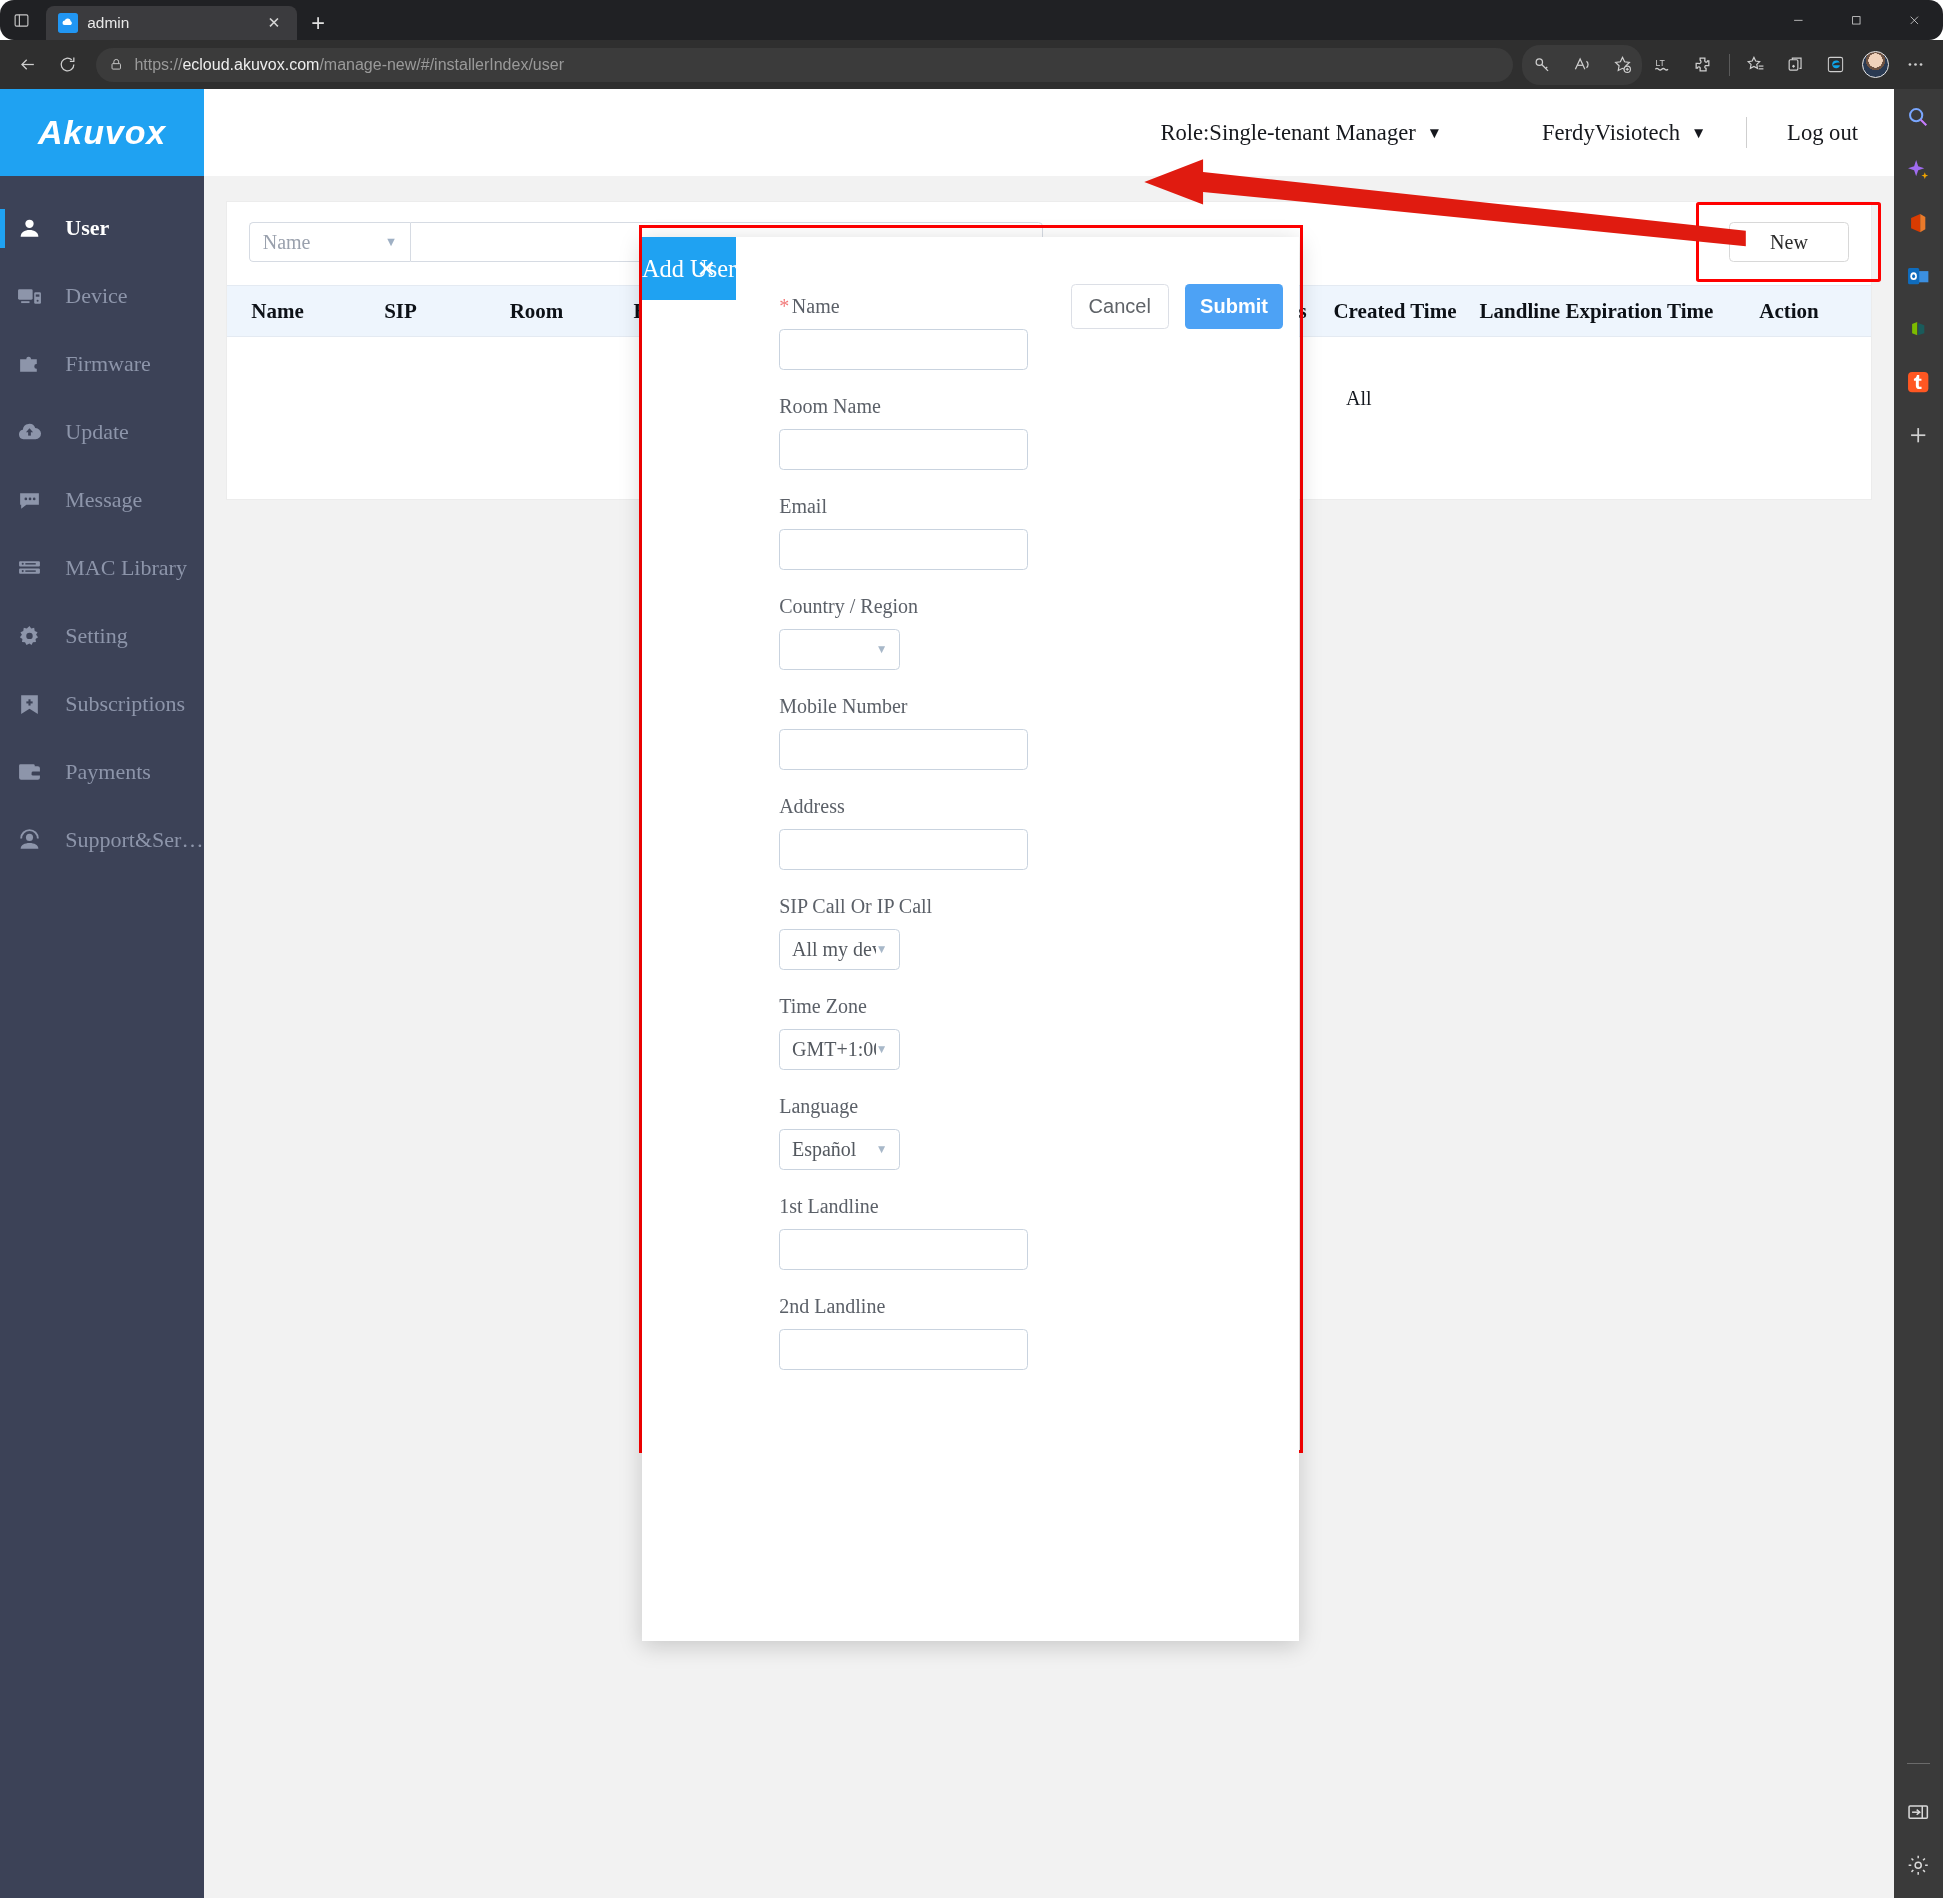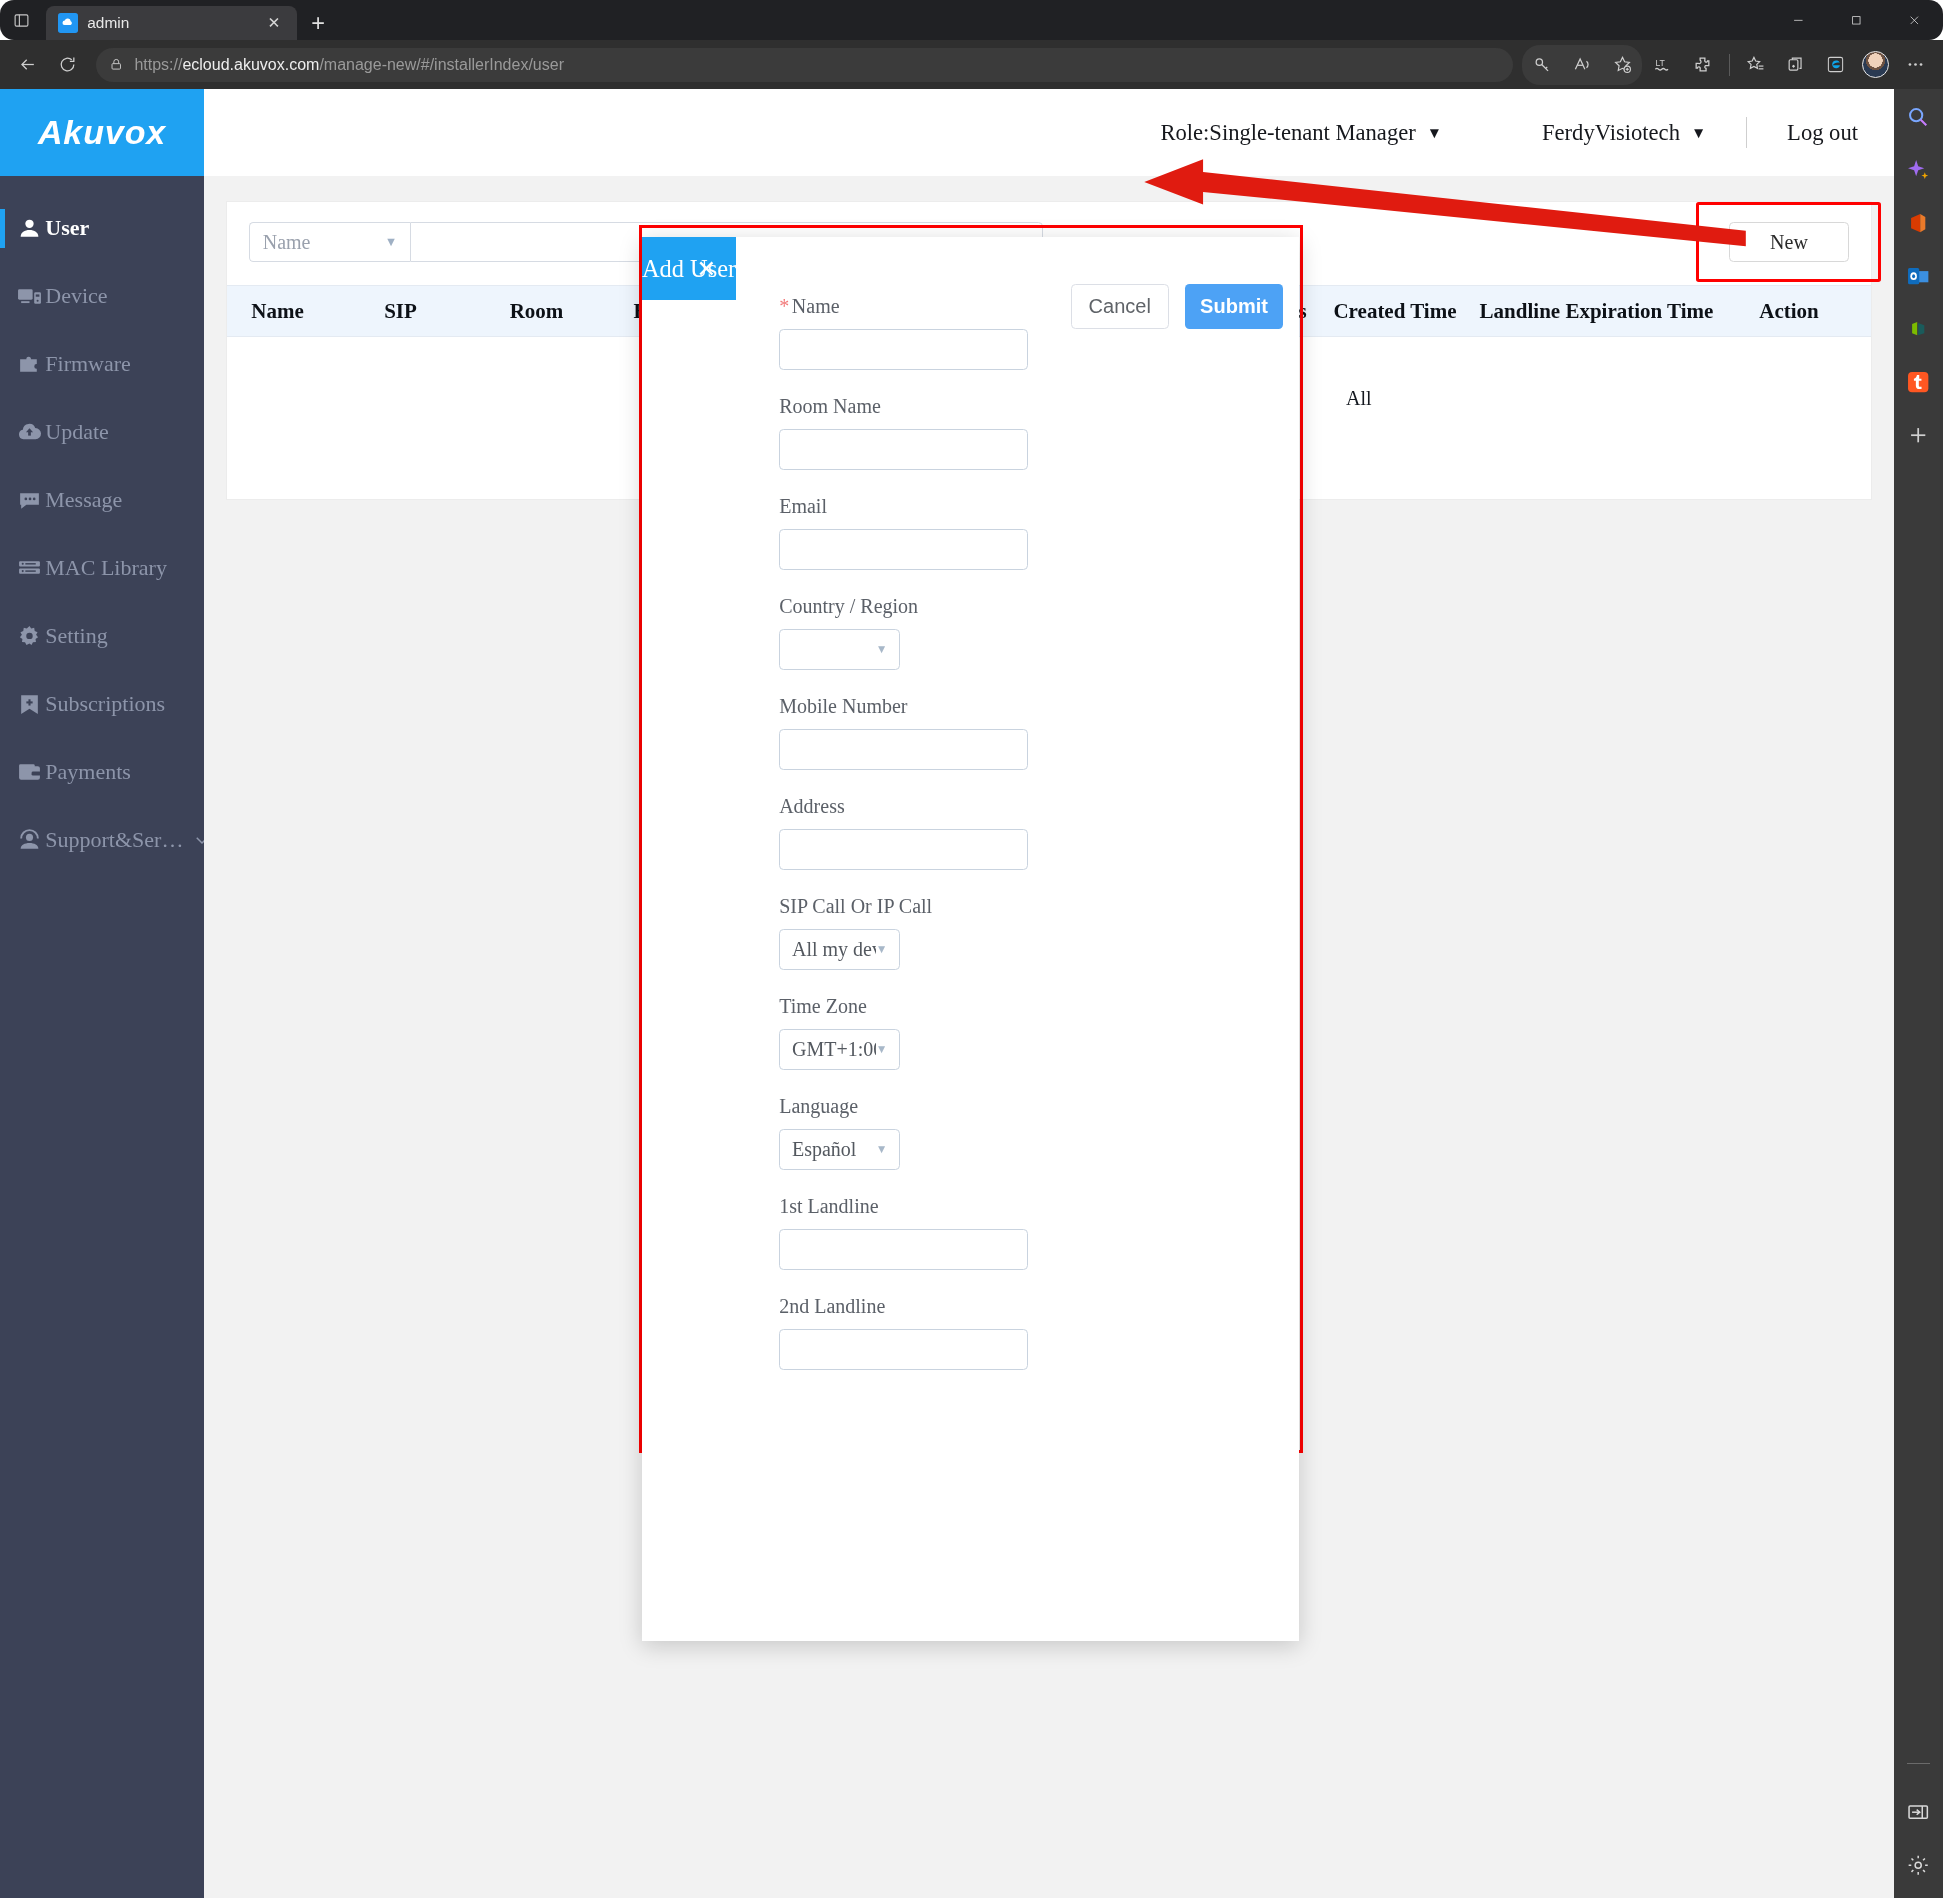--- a/index.html
+++ b/index.html
@@ -101,21 +101,21 @@
   }
   .logo-box {
     height: 87px; background: #1fa2f2; display: flex; align-items: center; justify-content: center;
   }
   .logo-text {
     color: #ffffff; font-family: "Liberation Sans", sans-serif; font-weight: bold;
     font-size: 34px; letter-spacing: 0.9px; font-style: italic;
   }
   .nav { padding-top: 18px; }
   .nav-item {
-    height: 68px; display: flex; align-items: center; gap: 2px; padding-left: 16.3px;
+    height: 68px; display: flex; align-items: center; gap: 22px; padding-left: 16.3px;
     color: #8d95aa; font-size: 22px; position: relative;
   }
   .nav-item.active { color: #ffffff; font-weight: bold; }
   .nav-item.active::before {
     content: ""; position: absolute; left: 0; top: 14.5px; bottom: 14.5px; width: 4.5px; background: #1fa2f2;
   }
   .nav-ic { width: 27px; height: 27px; display: flex; align-items: center; justify-content: center; flex: none; }
   .nav-ic svg { width: 25px; height: 25px; }
   .nav-label { white-space: nowrap; }
   .nav-chevron { margin-left: 7.2px; display: flex; }

